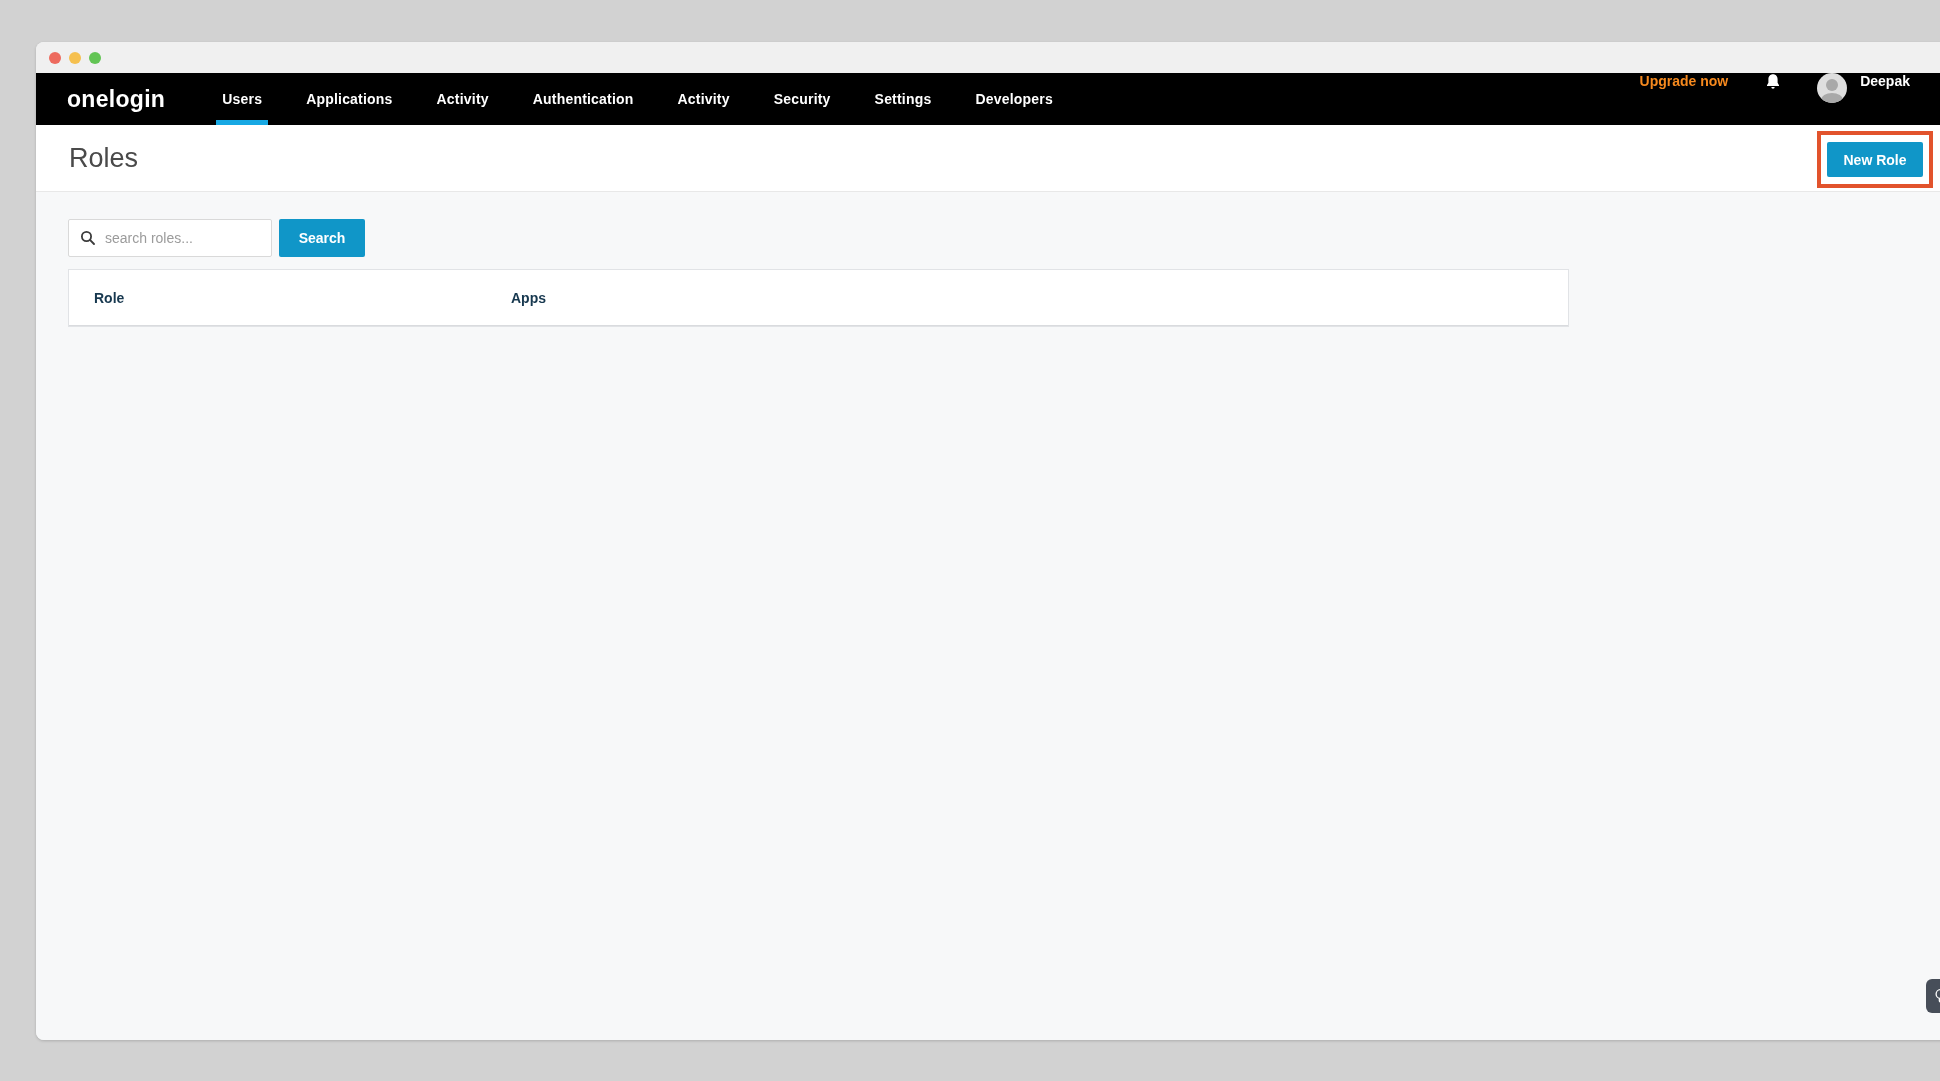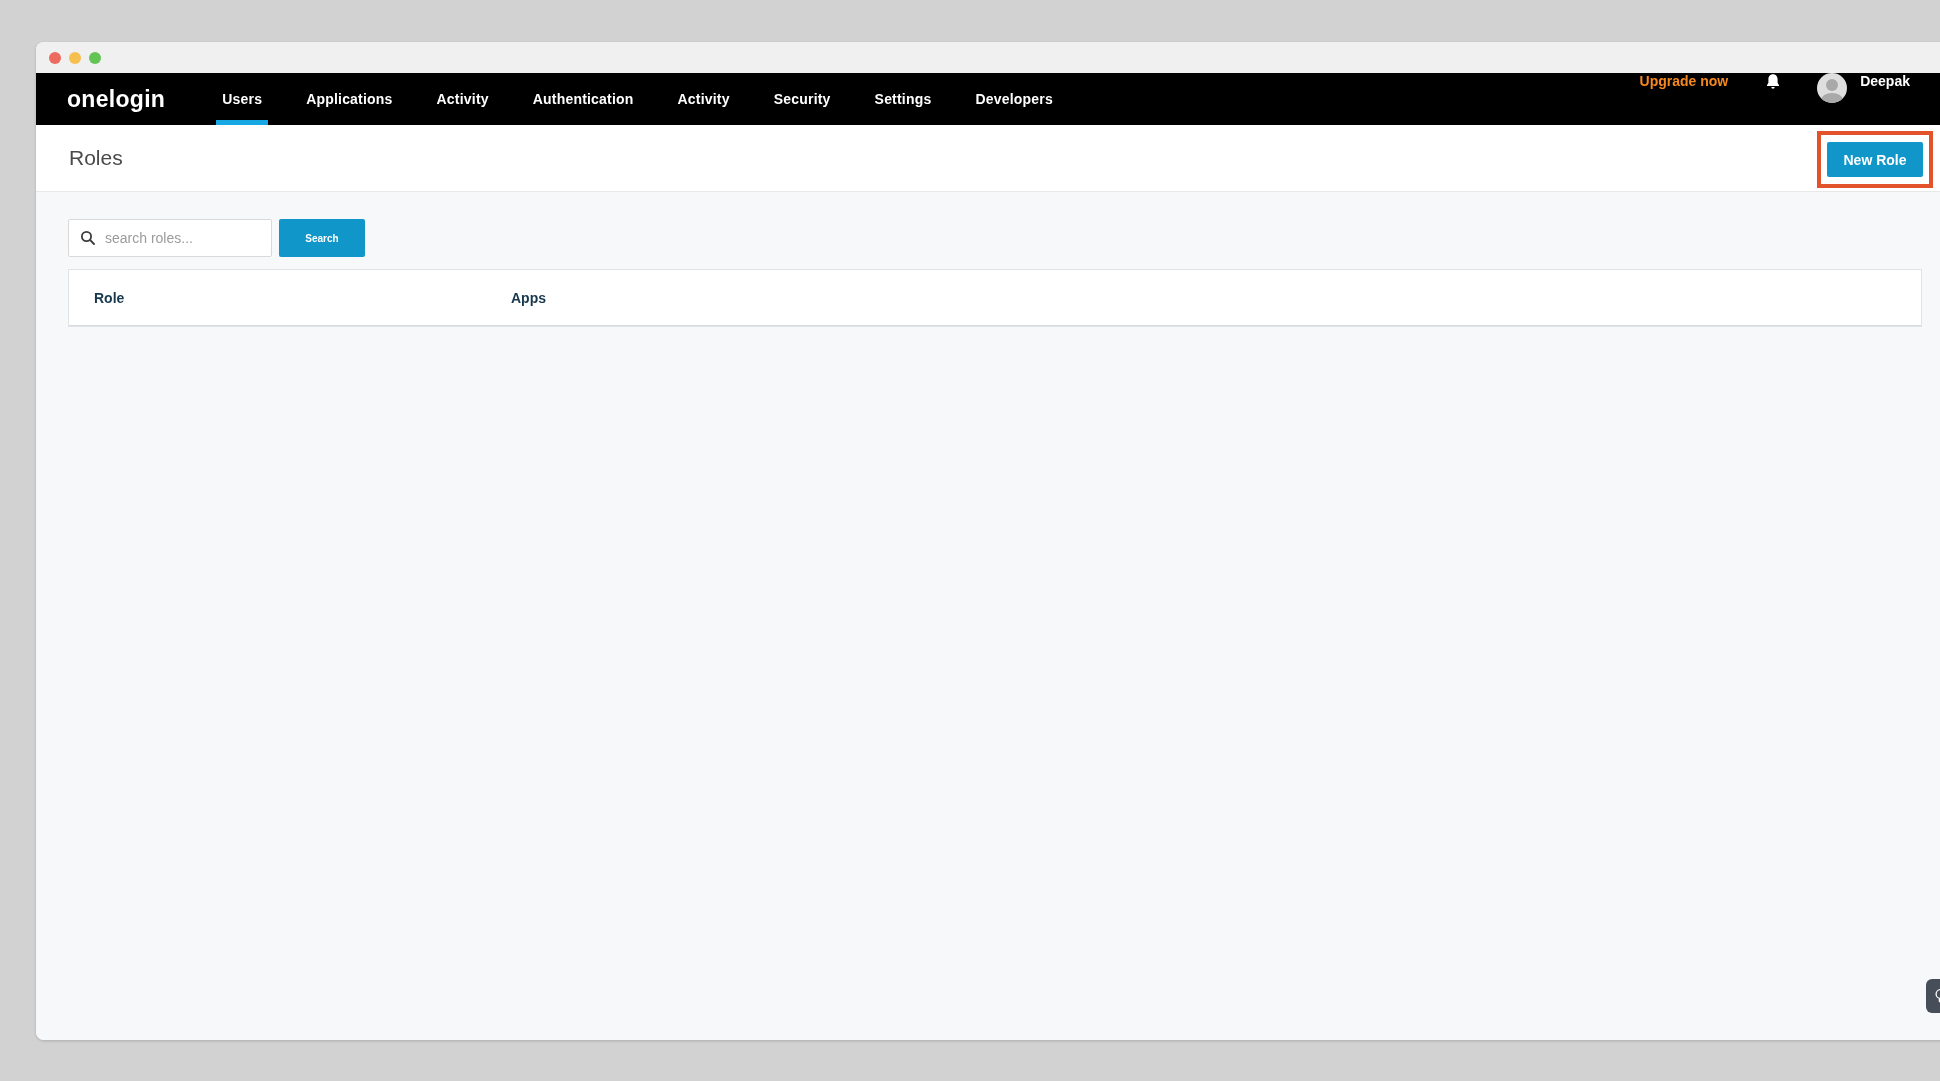--- a/index.html
+++ b/index.html
@@ -107,21 +107,21 @@
     height: 67px;
     background: #fff;
     border-bottom: 1px solid #e8e8e8;
     position: relative;
     flex-shrink: 0;
   }
   .page-title {
     position: absolute;
     left: 33px; top: 50%;
     transform: translateY(-50%);
-    font-size: 21px;
+    font-size: 27px;
     font-weight: 400;
     color: #4a4a4a;
   }
   .annotation-box {
     position: absolute;
     top: 6px; right: 22px;
     border: 4px solid #e2532c;
     padding: 7px 6px;
   }
   .new-role-btn {
@@ -162,31 +162,31 @@
     left: 12px; top: 11px;
     pointer-events: none;
     display: flex;
   }
   .search-btn {
     width: 86px; height: 38px;
     margin-left: 7px;
     background: #1096c8;
     color: #fff;
     font-family: inherit;
-    font-size: 10px;
+    font-size: 14px;
     font-weight: 700;
     border: none;
     border-radius: 2px;
     cursor: pointer;
   }
   
   .roles-table {
     position: absolute;
     left: 32px; top: 77px;
-    width: 1854px;
+    width: 1501px;
     background: #fff;
     border: 1px solid #e1e3e6;
   }
   .thead {
     display: flex;
     height: 56px;
     align-items: center;
     border-bottom: 1px solid #d9dbde;
   }
   .th {

